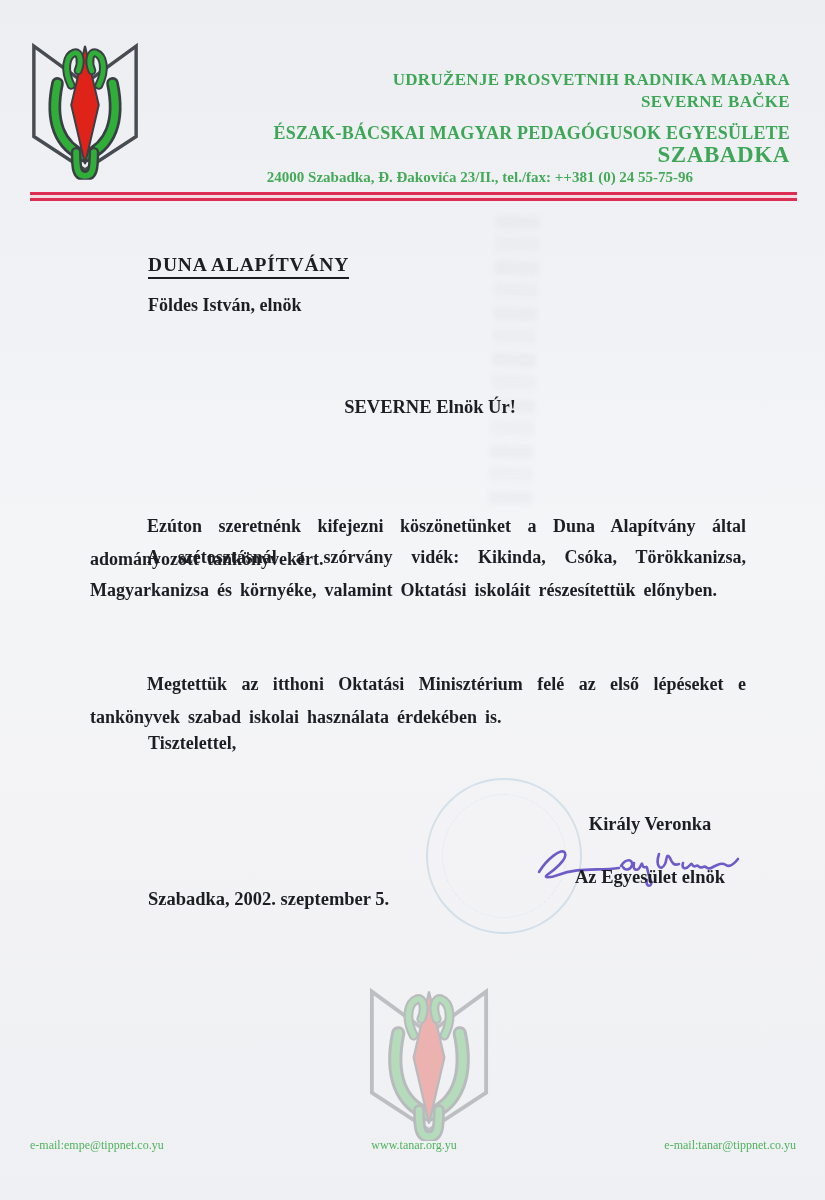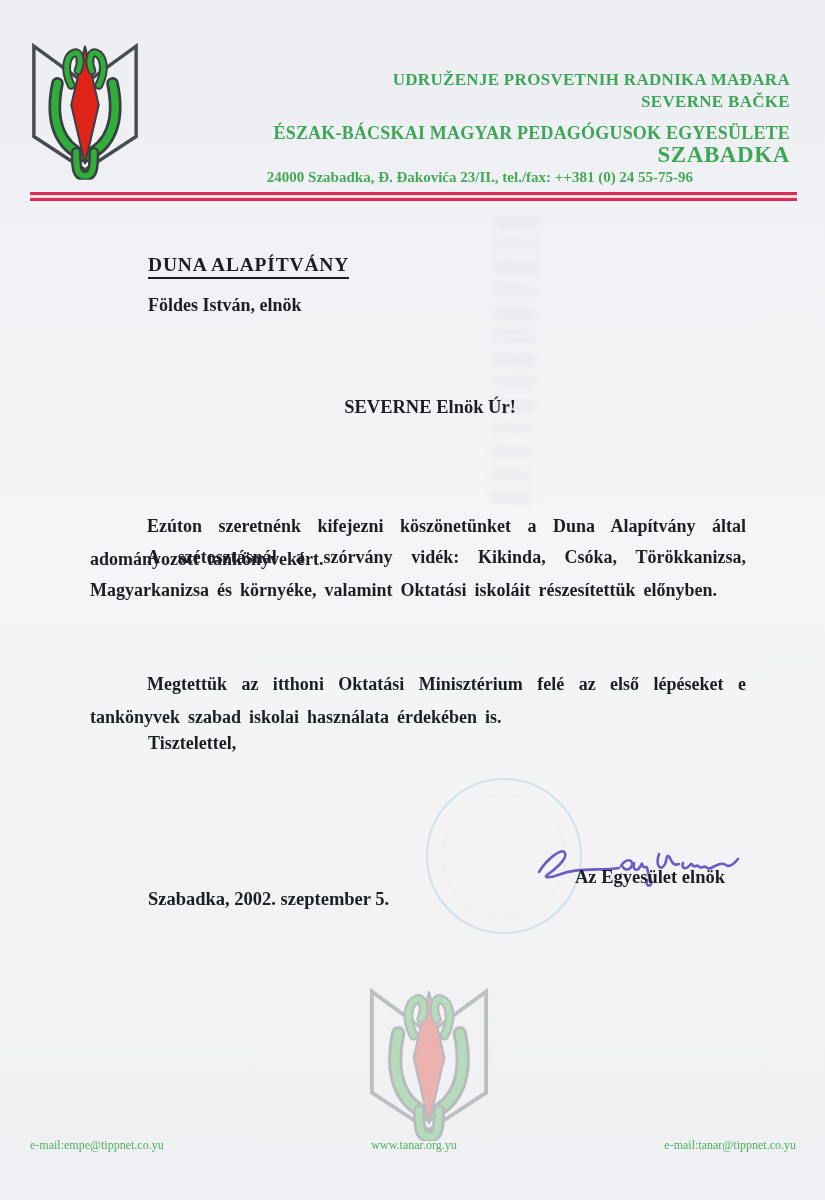--- a/index.html
+++ b/index.html
@@ -141,20 +141,21 @@
   <div class="salutation">SEVERNE Elnök Úr!</div>
 
   <p class="para para-1">Ezúton szeretnénk kifejezni köszönetünket a Duna Alapítvány által adományozott tankönyvekért.</p>
   <p class="para para-2">A szétosztásnál a szórvány vidék:  Kikinda, Csóka, Törökkanizsa, Magyarkanizsa és környéke, valamint Oktatási iskoláit részesítettük előnyben.</p>
   <p class="para para-3">Megtettük az itthoni Oktatási Minisztérium felé az első lépéseket e tankönyvek szabad iskolai használata érdekében is.</p>
 
   <div class="closing">Tisztelettel,</div>
 
   <div class="stamp"></div>
 
+  <div class="sig-name">Király Veronka</div>
 
   <svg class="sig-hand" viewBox="0 0 218 52">
     <g fill="none" stroke="#6f5bc8" stroke-width="2.6" stroke-linecap="round" stroke-linejoin="round">
       <path d="M6,34 C14,21 29,9 32,15 C35,21 20,33 14,37 C10,40 17,40 25,37 C45,29 66,33 86,30"></path>
       <path d="M88,28 C93,20 100,21 99,27 C98,32 92,33 90,29 M101,25 C99,33 105,34 108,27 C110,22 108,31 113,29 C115,28 114,36 118,43 C120,49 112,50 114,42"></path>
       <path d="M126,16 C122,28 128,34 132,26 C134,22 133,14 137,20 C139,25 141,28 146,26"></path>
       <path d="M150,25 C148,31 153,32 157,27 C160,23 158,30 163,28 C166,26 165,31 170,29 C174,27 173,32 178,30 C184,27 188,24 193,27 C197,30 201,26 205,21"></path>
     </g>
   </svg>
 

